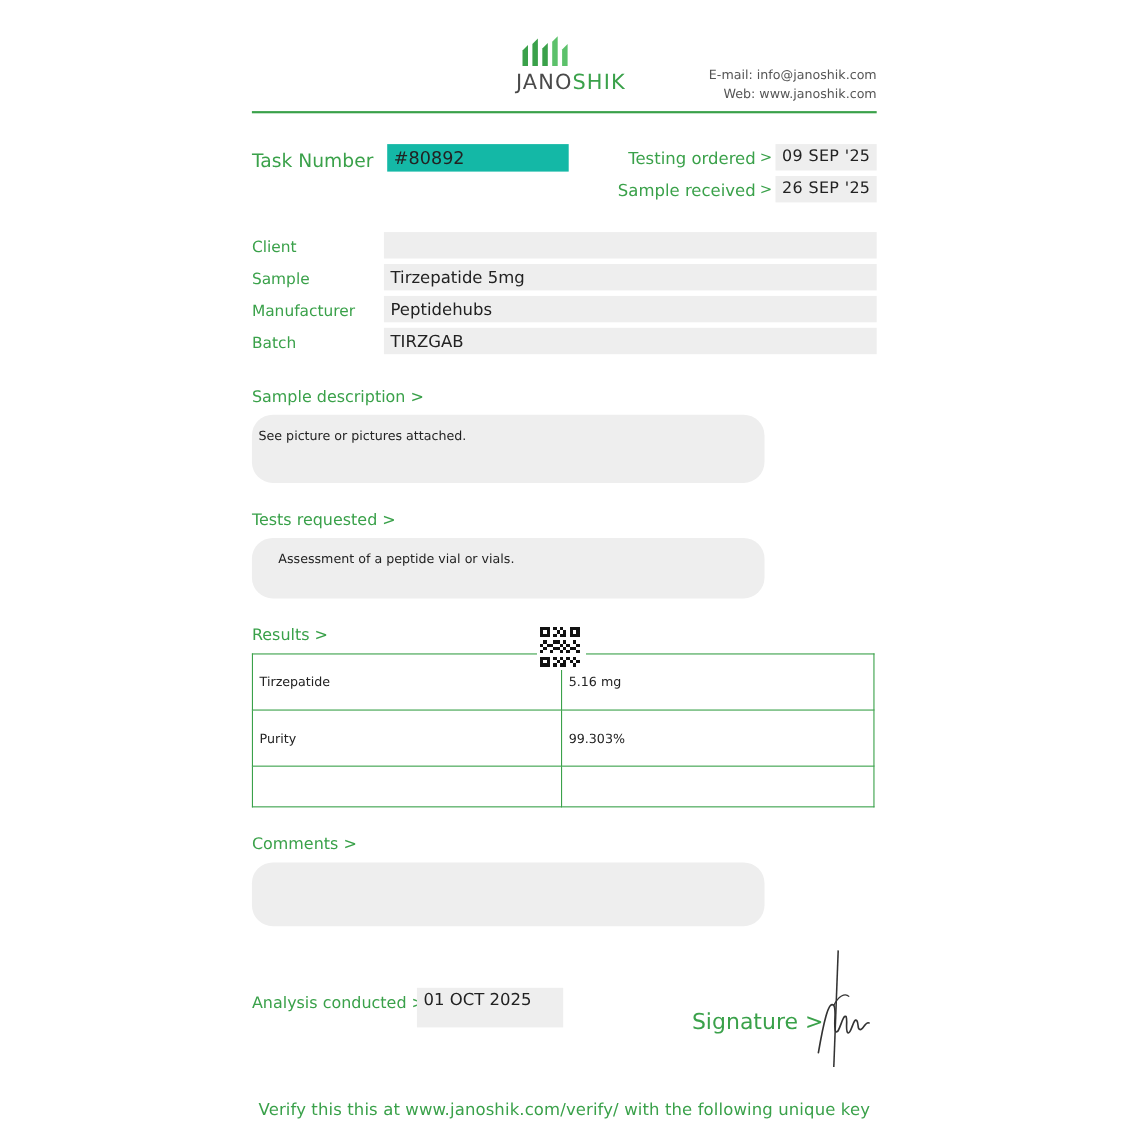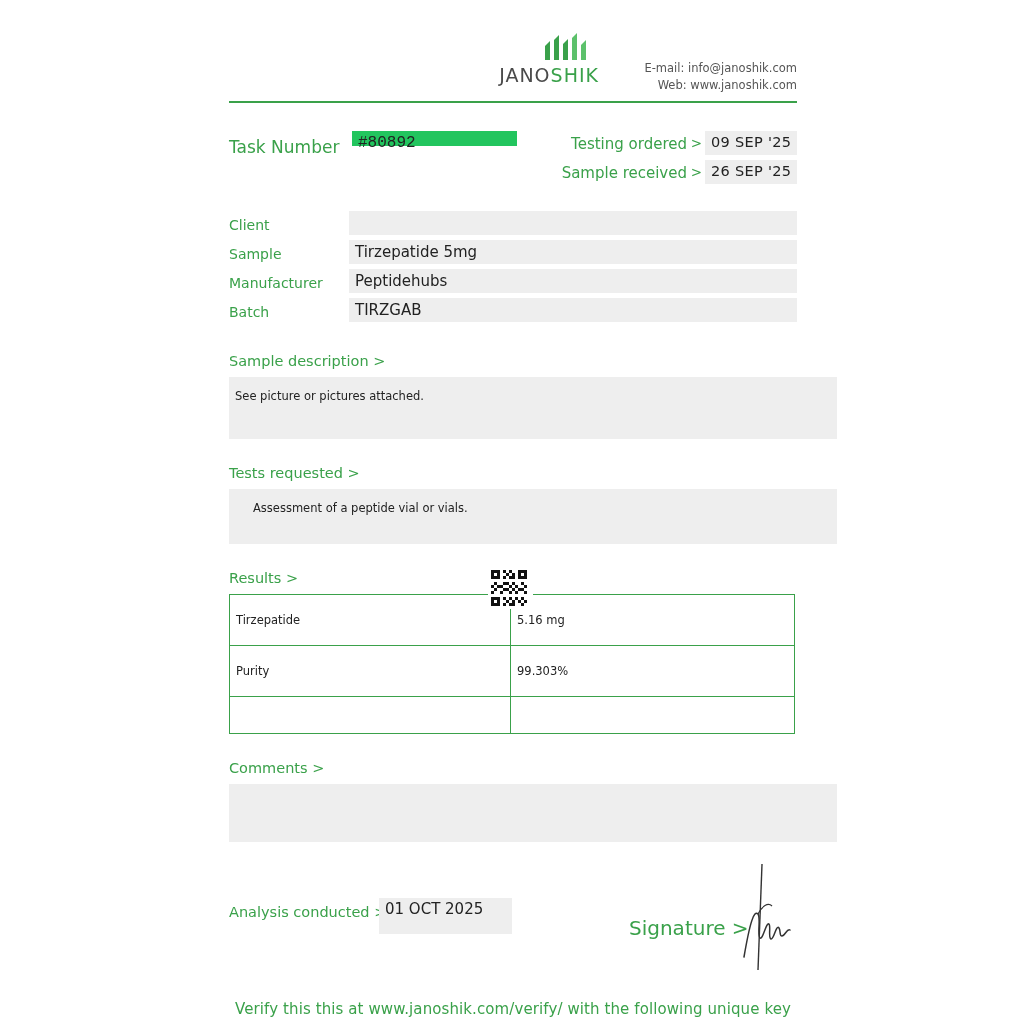--- a/index.html
+++ b/index.html
@@ -30,21 +30,21 @@
     font-size: 29px;
     letter-spacing: 0.5px;
     color: #3aa14a;
     font-weight: bold;
     font-family: "DejaVu Sans", sans-serif;
   }
   .brand {
     position: absolute;
     left: 240px; top: 32px;
     width: 130px;
-    text-align: right;
+    text-align: left;
   }
   .brand-mark { height: 30px; }
   .brand-name {
     margin-top: 2px;
     font-size: 19px;
     letter-spacing: 1px;
     color: #4a4a4a;
   }
   .brand-name .grn { color: #3aa14a; }
   .contact {
@@ -67,25 +67,24 @@
     position: relative;
     margin-top: 26px;
     height: 56px;
   }
   .task-label {
     position: absolute; left: 0; top: 6px;
     font-size: 17px; color: #3aa14a;
   }
   .task-value {
     position: absolute; left: 123px; top: 0;
-    width: 165px; height: 15px;
-    background: #22c55e;
+    width: 165px; height: 25px;
+    background: #14b8a6;
     font-size: 16px; color: #222;
     padding: 3px 0 0 6px;
-    font-family: Liberation Mono, monospace;
   }
   .date-row {
     position: absolute;
     right: 0; top: 0;
     width: 240px;
     height: 25px;
   }
   .date-row.second { top: 29px; }
   .date-lbl {
     position: absolute; right: 110px; top: 4px;
@@ -124,24 +123,25 @@
   }
 
   
   .section-head {
     font-size: 14.5px;
     color: #3aa14a;
     margin: 26px 0 8px 0;
   }
   .section-box {
     background: #eeeeee;
-    width: 608px;
+    width: 466px;
     padding: 12px 6px 0 6px;
     font-size: 11.5px;
     color: #222;
+    border-radius: 19px;
   }
   .box-desc { height: 62px; }
   .box-tests { height: 55px; padding-left: 24px; }
   .box-comments { height: 58px; padding-top: 0; }
 
   
   .results-wrap { position: relative; }
   .qr {
     position: absolute;
     left: 259px; top: -27px;

